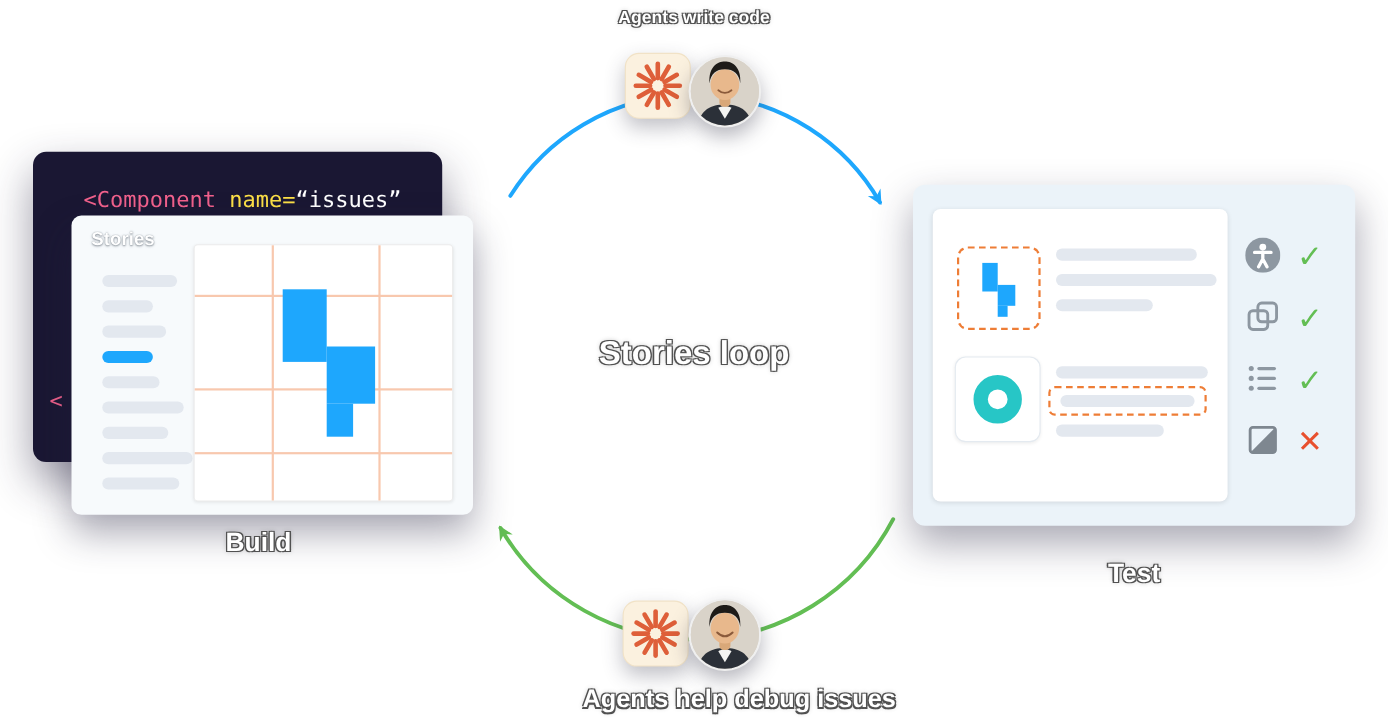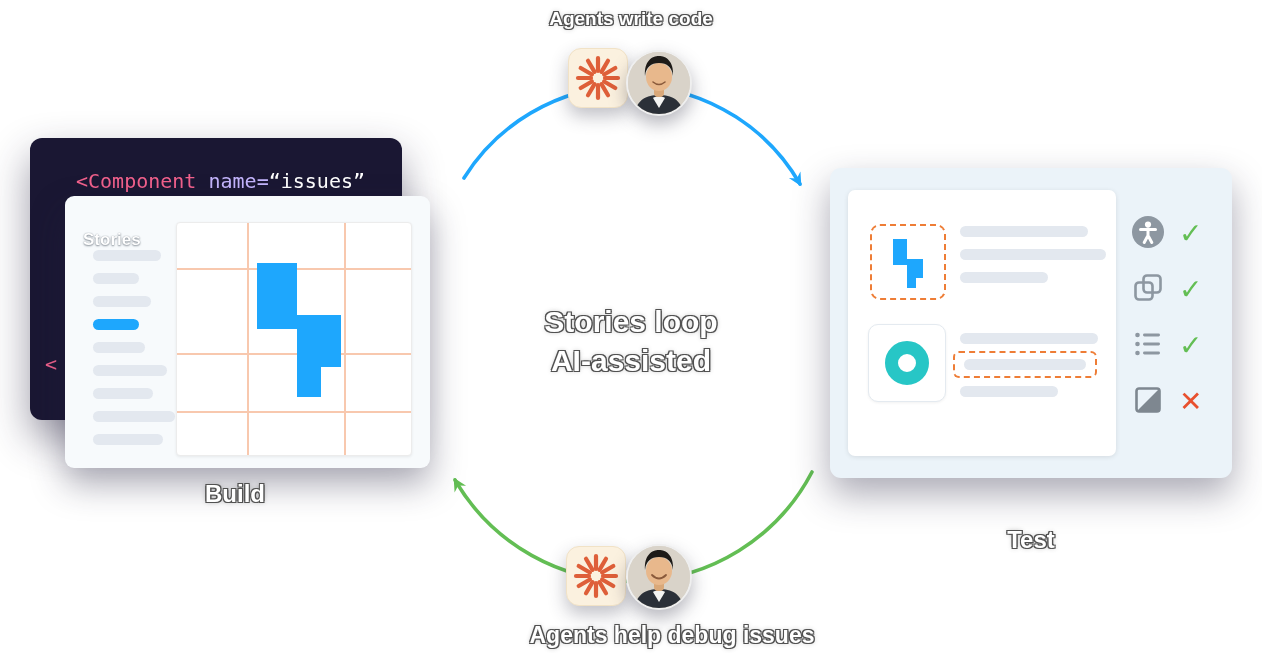--- a/index.html
+++ b/index.html
@@ -11,25 +11,25 @@
   }
   .abs { position:absolute; }
 
   
   .outlined {
     color:#ffffff; font-weight:700;
     text-shadow:-1.2px -1.2px 0 #515151, 1.2px -1.2px 0 #515151,
                 -1.2px 1.2px 0 #515151, 1.2px 1.2px 0 #515151,
                 0 0 5px rgba(70,70,70,.45);
   }
-  .top-label    { top:8px;  left:0; width:1262px; text-align:center; font-size:19px; }
+  .top-label    { top:8px;  left:0; width:1262px; text-align:center; font-size:16px; }
   .bottom-label { top:622px; left:0; width:1262px; text-align:center; font-size:23px;padding-left:41px; }
   .center-text  { top:302px; left:0; width:1262px; text-align:center; font-size:30px; font-weight:800; line-height:39px; }
   .build-label  { top:480px; left:85px;  width:300px; text-align:center; font-size:24px; font-weight:800; }
-  .test-label   { top:526px; left:881px; width:300px; text-align:center; font-size:24px; font-weight:800; }
+  .test-label   { top:508px; left:881px; width:300px; text-align:center; font-size:24px; font-weight:800; }
 
   
   svg.arcs { position:absolute; top:0; left:0; }
 
   
   .starburst-box {
     width:58px; height:58px; border-radius:13px; background:#FBF1DF;
     border:1px solid #F1E2C6; box-shadow:0 8px 18px rgba(45,45,65,.30);
   }
   .avatar {
@@ -51,30 +51,30 @@
   .code-line {
     position:absolute; top:30px; left:46px; white-space:pre;
     font-family:"DejaVu Sans Mono","Liberation Mono",monospace;
     font-size:20px; line-height:26px;
   }
   .code-fragment {
     position:absolute; top:214px; left:15px;
     font-family:"DejaVu Sans Mono","Liberation Mono",monospace; font-size:20px;
   }
   .tok-tag  { color:#F1618C; }
-  .tok-attr { color:#c4b5fd; }
+  .tok-attr { color:#fde047; }
   .tok-val  { color:#FFFFFF; }
 
   
   .stories-panel {
     top:196px; left:65px; width:365px; height:272px; border-radius:9px;
     background:#F7FAFC; box-shadow:0 16px 34px rgba(35,32,60,.38);
   }
   .stories-title {
-    position:absolute; top:34px; left:18px; font-size:17px; font-weight:800; color:#fff;
+    position:absolute; top:12px; left:18px; font-size:17px; font-weight:800; color:#fff;
     text-shadow:0 1px 2px rgba(100,110,120,.75), 0 0 1px rgba(100,110,120,.7);
   }
   .bars { display:flex; flex-direction:column; gap:12px; position:absolute; }
   .bar  { height:11px; border-radius:5.5px; background:#E3E8EF; }
   .stories-bars { top:54px; left:28px; }
   .canvas {
     position:absolute; top:26px; left:111px; width:234px; height:232px;
     background:#ffffff; border:1px solid #ECECEC; border-radius:4px;
     box-shadow:0 1px 3px rgba(0,0,0,.07);
   }
@@ -299,19 +299,18 @@
       <rect x="28" y="36" width="10" height="11" rx="4" fill="#D9A879"></rect>
       <ellipse cx="33" cy="27" rx="13" ry="14" fill="#E8B88C"></ellipse>
       <path d="M19 26 C18 11 26 6 33 6 C40 6 48 11 47 26 C46 17 41 13 33 13 C25 13 20 17 19 26 Z" fill="#1E1B18"></path>
       <path d="M26 31 Q33 38 40 31" stroke="#8A5A3B" stroke-width="1.8" fill="none" stroke-linecap="round"></path>
     </svg>
   </div>
 
   <div class="abs outlined top-label">Agents write code</div>
   <div class="abs outlined center-text">
     <div>Stories loop</div>
-    <div>AI-assisted</div>
   </div>
   <div class="abs outlined build-label">Build</div>
   <div class="abs outlined test-label">Test</div>
   <div class="abs outlined bottom-label">Agents help debug issues</div>
 
 </div>
 
 </body></html>

